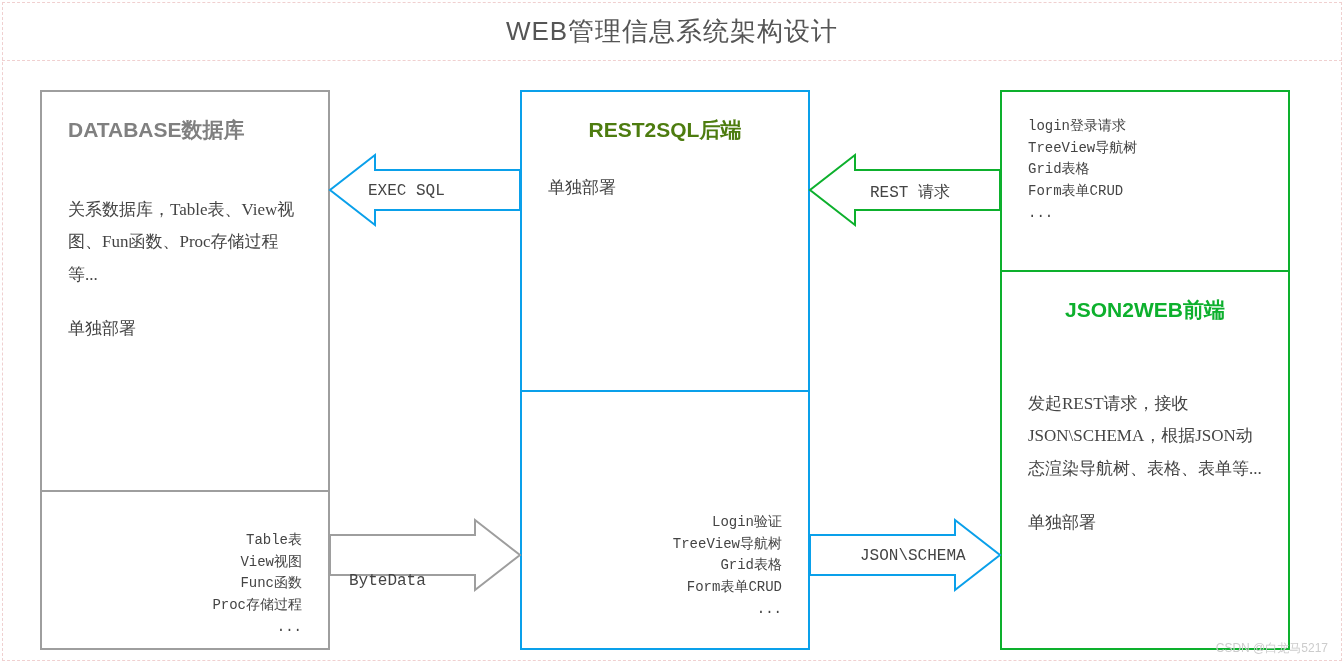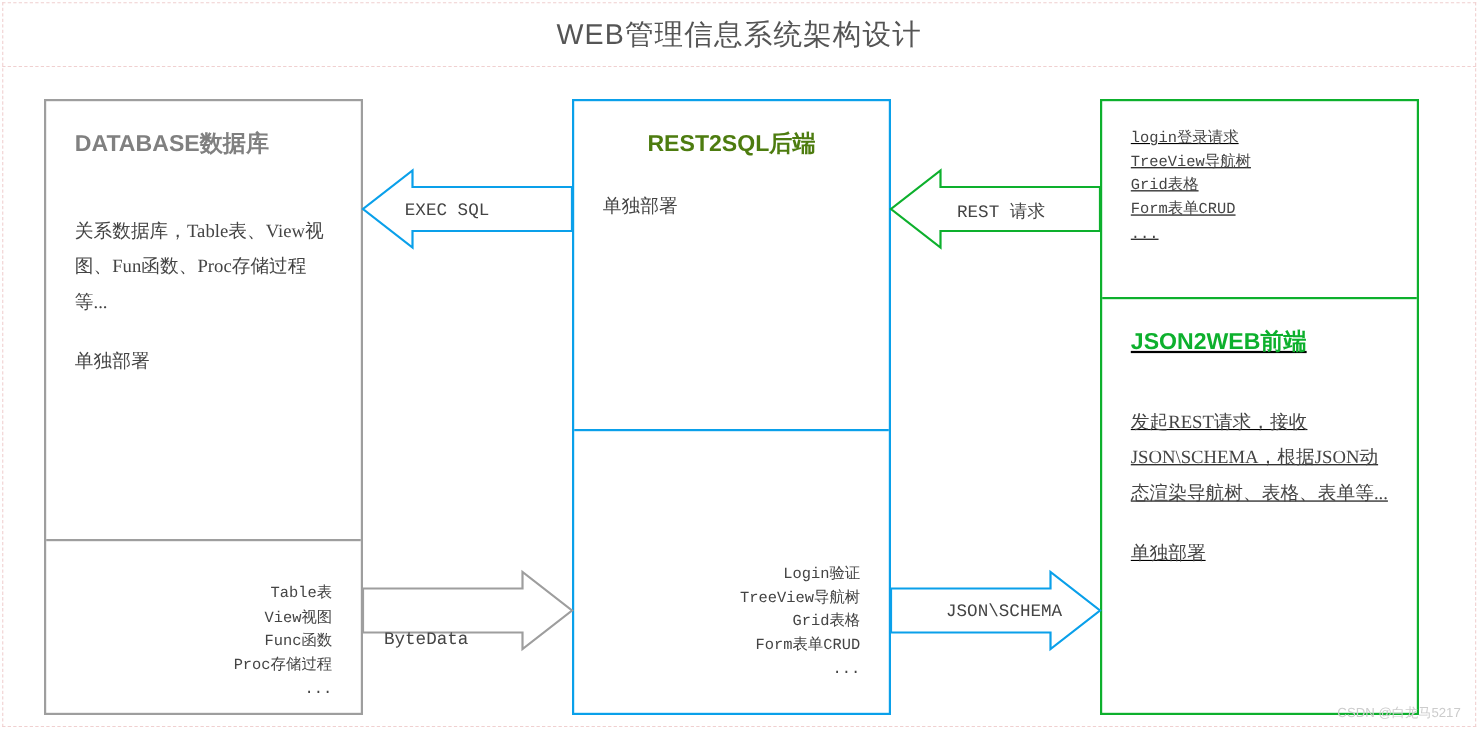--- a/index.html
+++ b/index.html
@@ -28,34 +28,34 @@
   .inner-frame {
     position: absolute;
     top: 60px; left: 2px; right: 2px; bottom: 2px;
     border-top: 1px dashed #f0d0d0;
   }
   .canvas { position: absolute; top: 60px; left: 0; width: 1344px; height: 600px; }
 
   
   .db-col  { position: absolute; left: 40px;  top: 30px; width: 290px; height: 560px; border: 2px solid #9e9e9e; }
   .mid-col { position: absolute; left: 520px; top: 30px; width: 290px; height: 560px; border: 2px solid #0aa0ea; }
-  .fe-col  { position: absolute; left: 1000px; top: 30px; width: 290px; height: 560px; border: 2px solid #0db02d; text-decoration: underline; }
+  .fe-col  { position: absolute; left: 1000px; top: 30px; width: 290px; height: 560px; border: 2px solid #0db02d; }
 
   .db-head { height: 400px; border-bottom: 2px solid #9e9e9e; padding: 24px 26px; }
   .db-sub  { height: 156px; padding: 36px 26px; }
 
   .mid-head { height: 300px; border-bottom: 2px solid #0aa0ea; padding: 24px 26px; }
   .mid-sub  { height: 256px; padding: 18px 26px; }
 
   .fe-top  { height: 180px; border-bottom: 2px solid #0db02d; padding: 24px 26px; }
   .fe-main { height: 376px; padding: 24px 26px; }
 
   .h-db  { color: #808080; font-size: 21px; font-weight: bold; margin-bottom: 50px; }
   .h-mid { color: #4d7c0f; font-size: 21px; font-weight: bold; text-align: center; margin-bottom: 28px; }
-  .h-fe  { color: #0db02d; font-size: 21px; font-weight: bold; text-align: left; margin-bottom: 44px; }
+  .h-fe  { color: #0db02d; font-size: 21px; font-weight: bold; text-align: center; margin-bottom: 64px; }
 
   .body-text { color: #444; font-size: 17px; line-height: 1.9; font-family: "SimSun","NSimSun",serif; }
   .mono-list { color: #444; font-size: 14px; line-height: 1.55; font-family: "SimSun","Courier New",monospace; }
   .right-align { text-align: right; }
   .sub-pad-top { padding-top: 38px; }
   .arrow-label { position: absolute; color: #444; font-size: 16px; font-family: "SimSun","Courier New",monospace; white-space: nowrap; }
   svg.arrow { position: absolute; overflow: visible; }
 
   .watermark {
     position: absolute;

